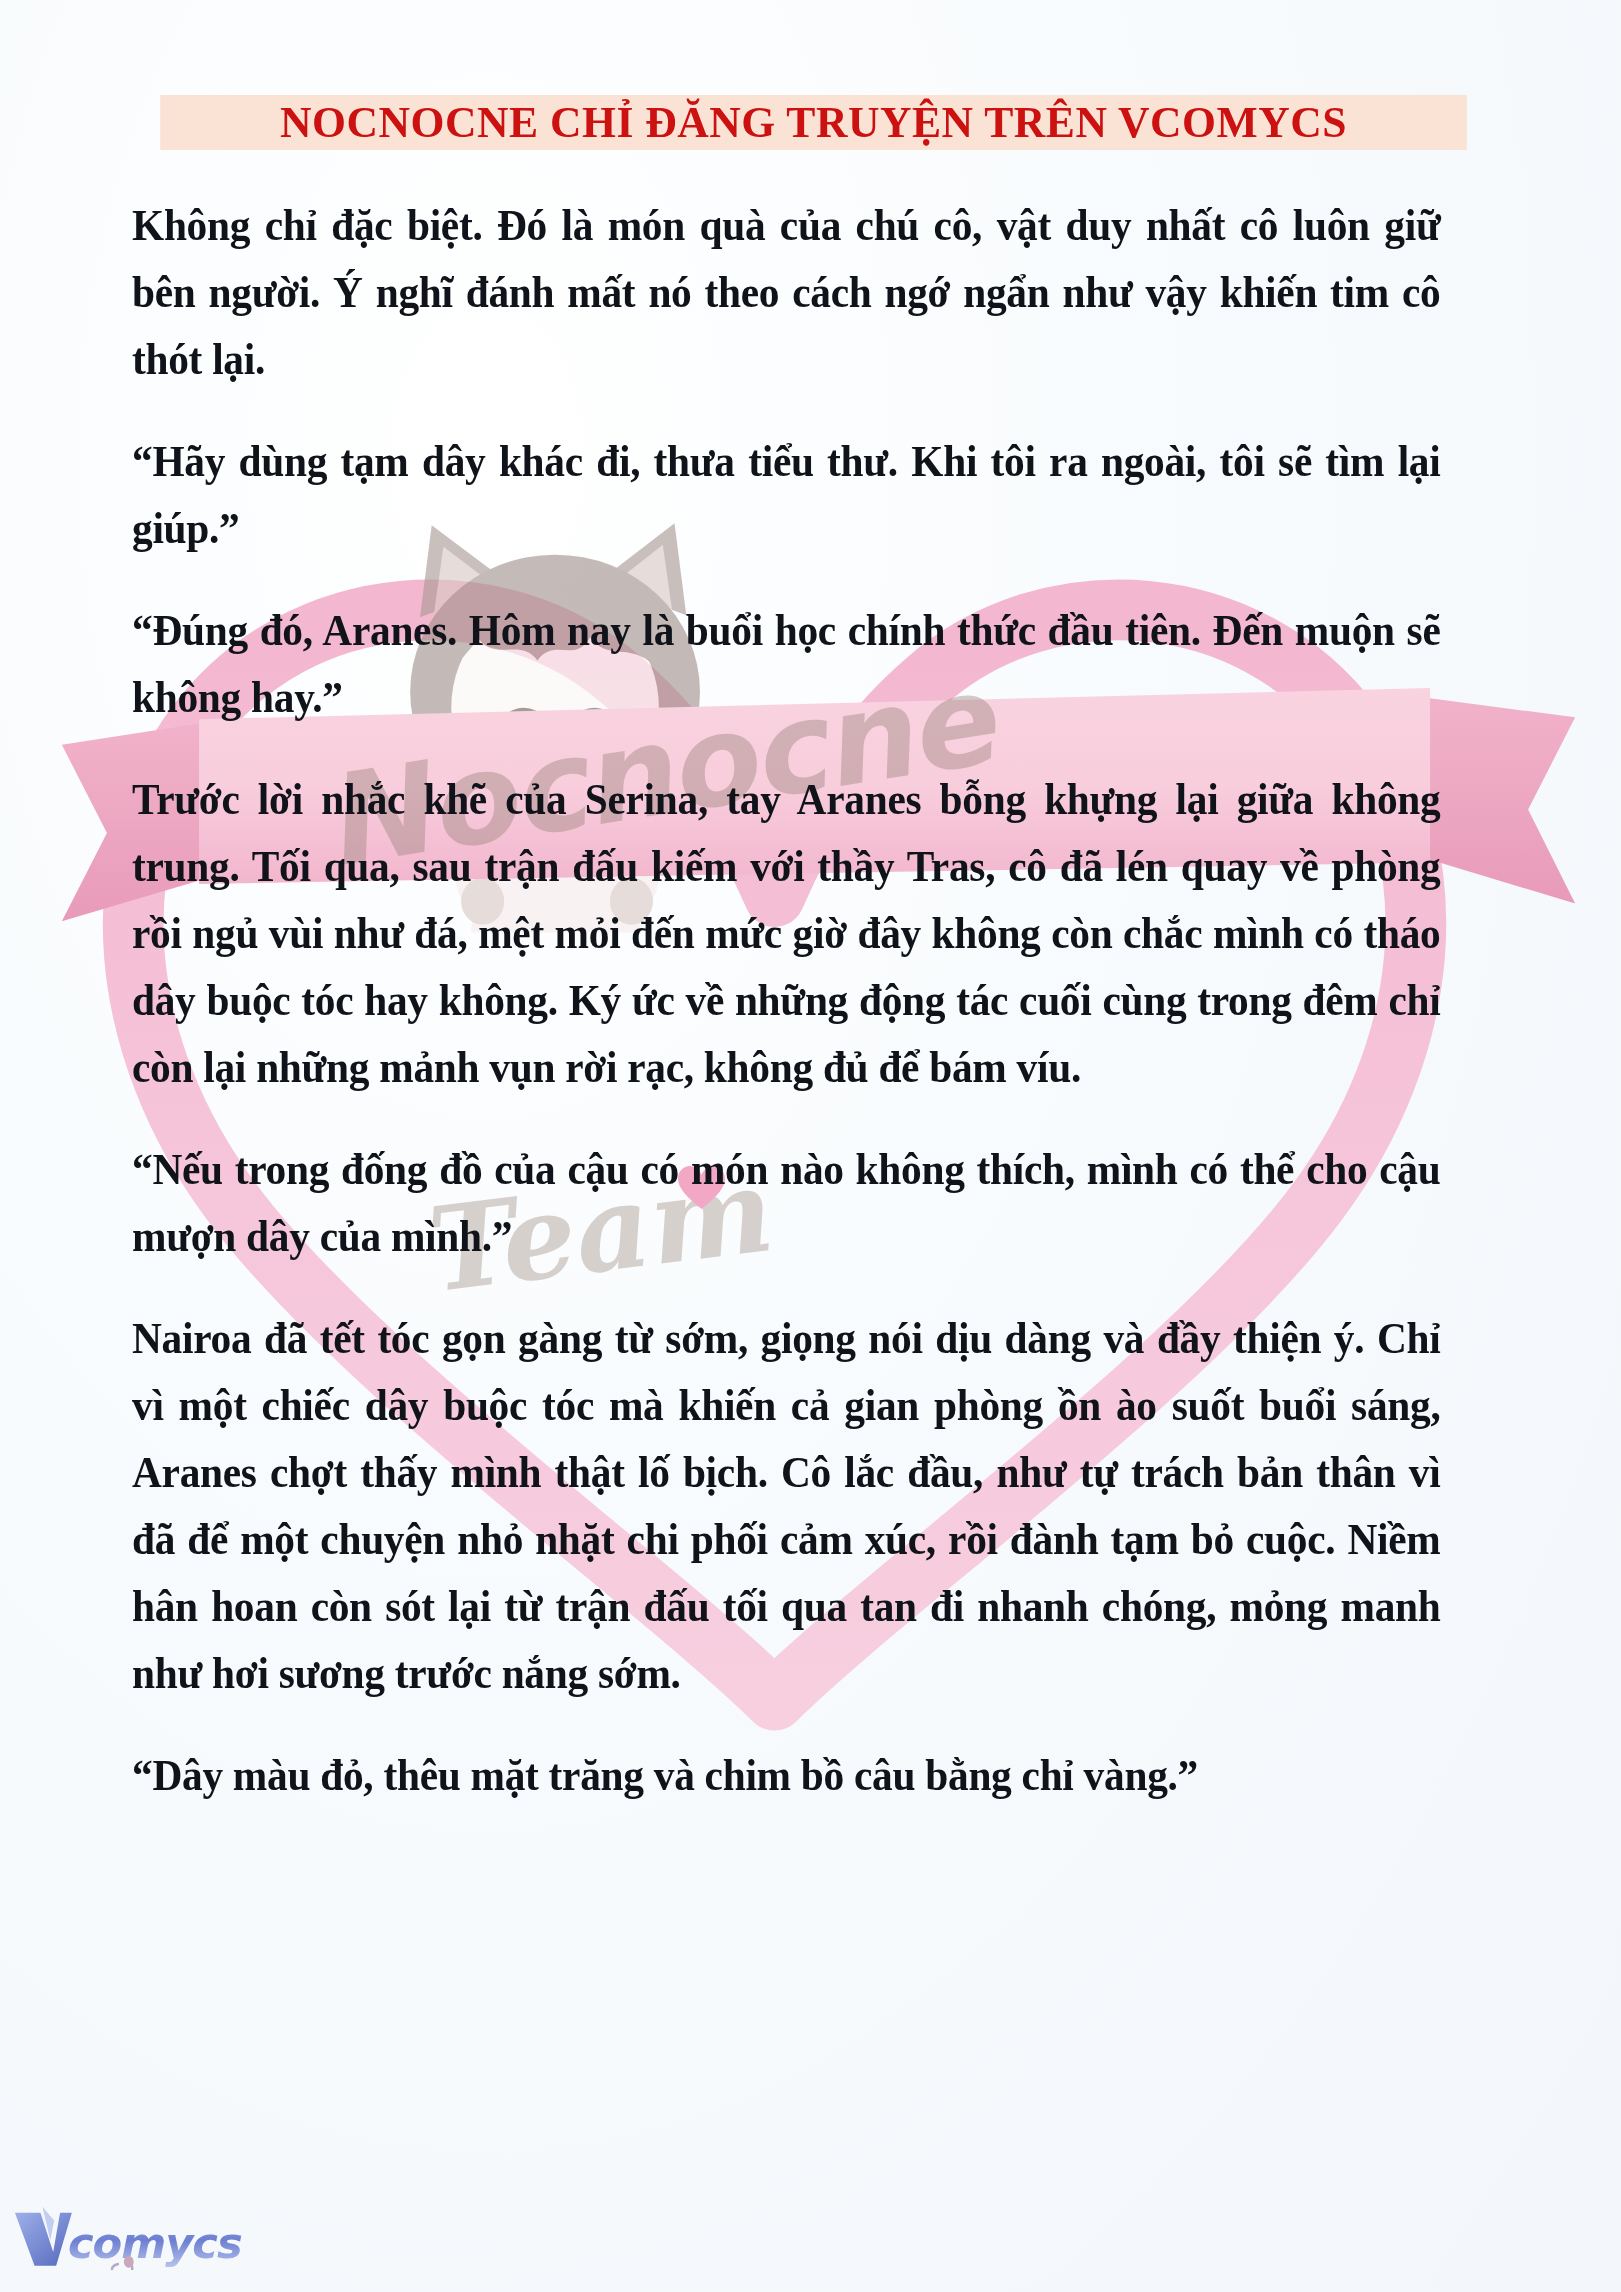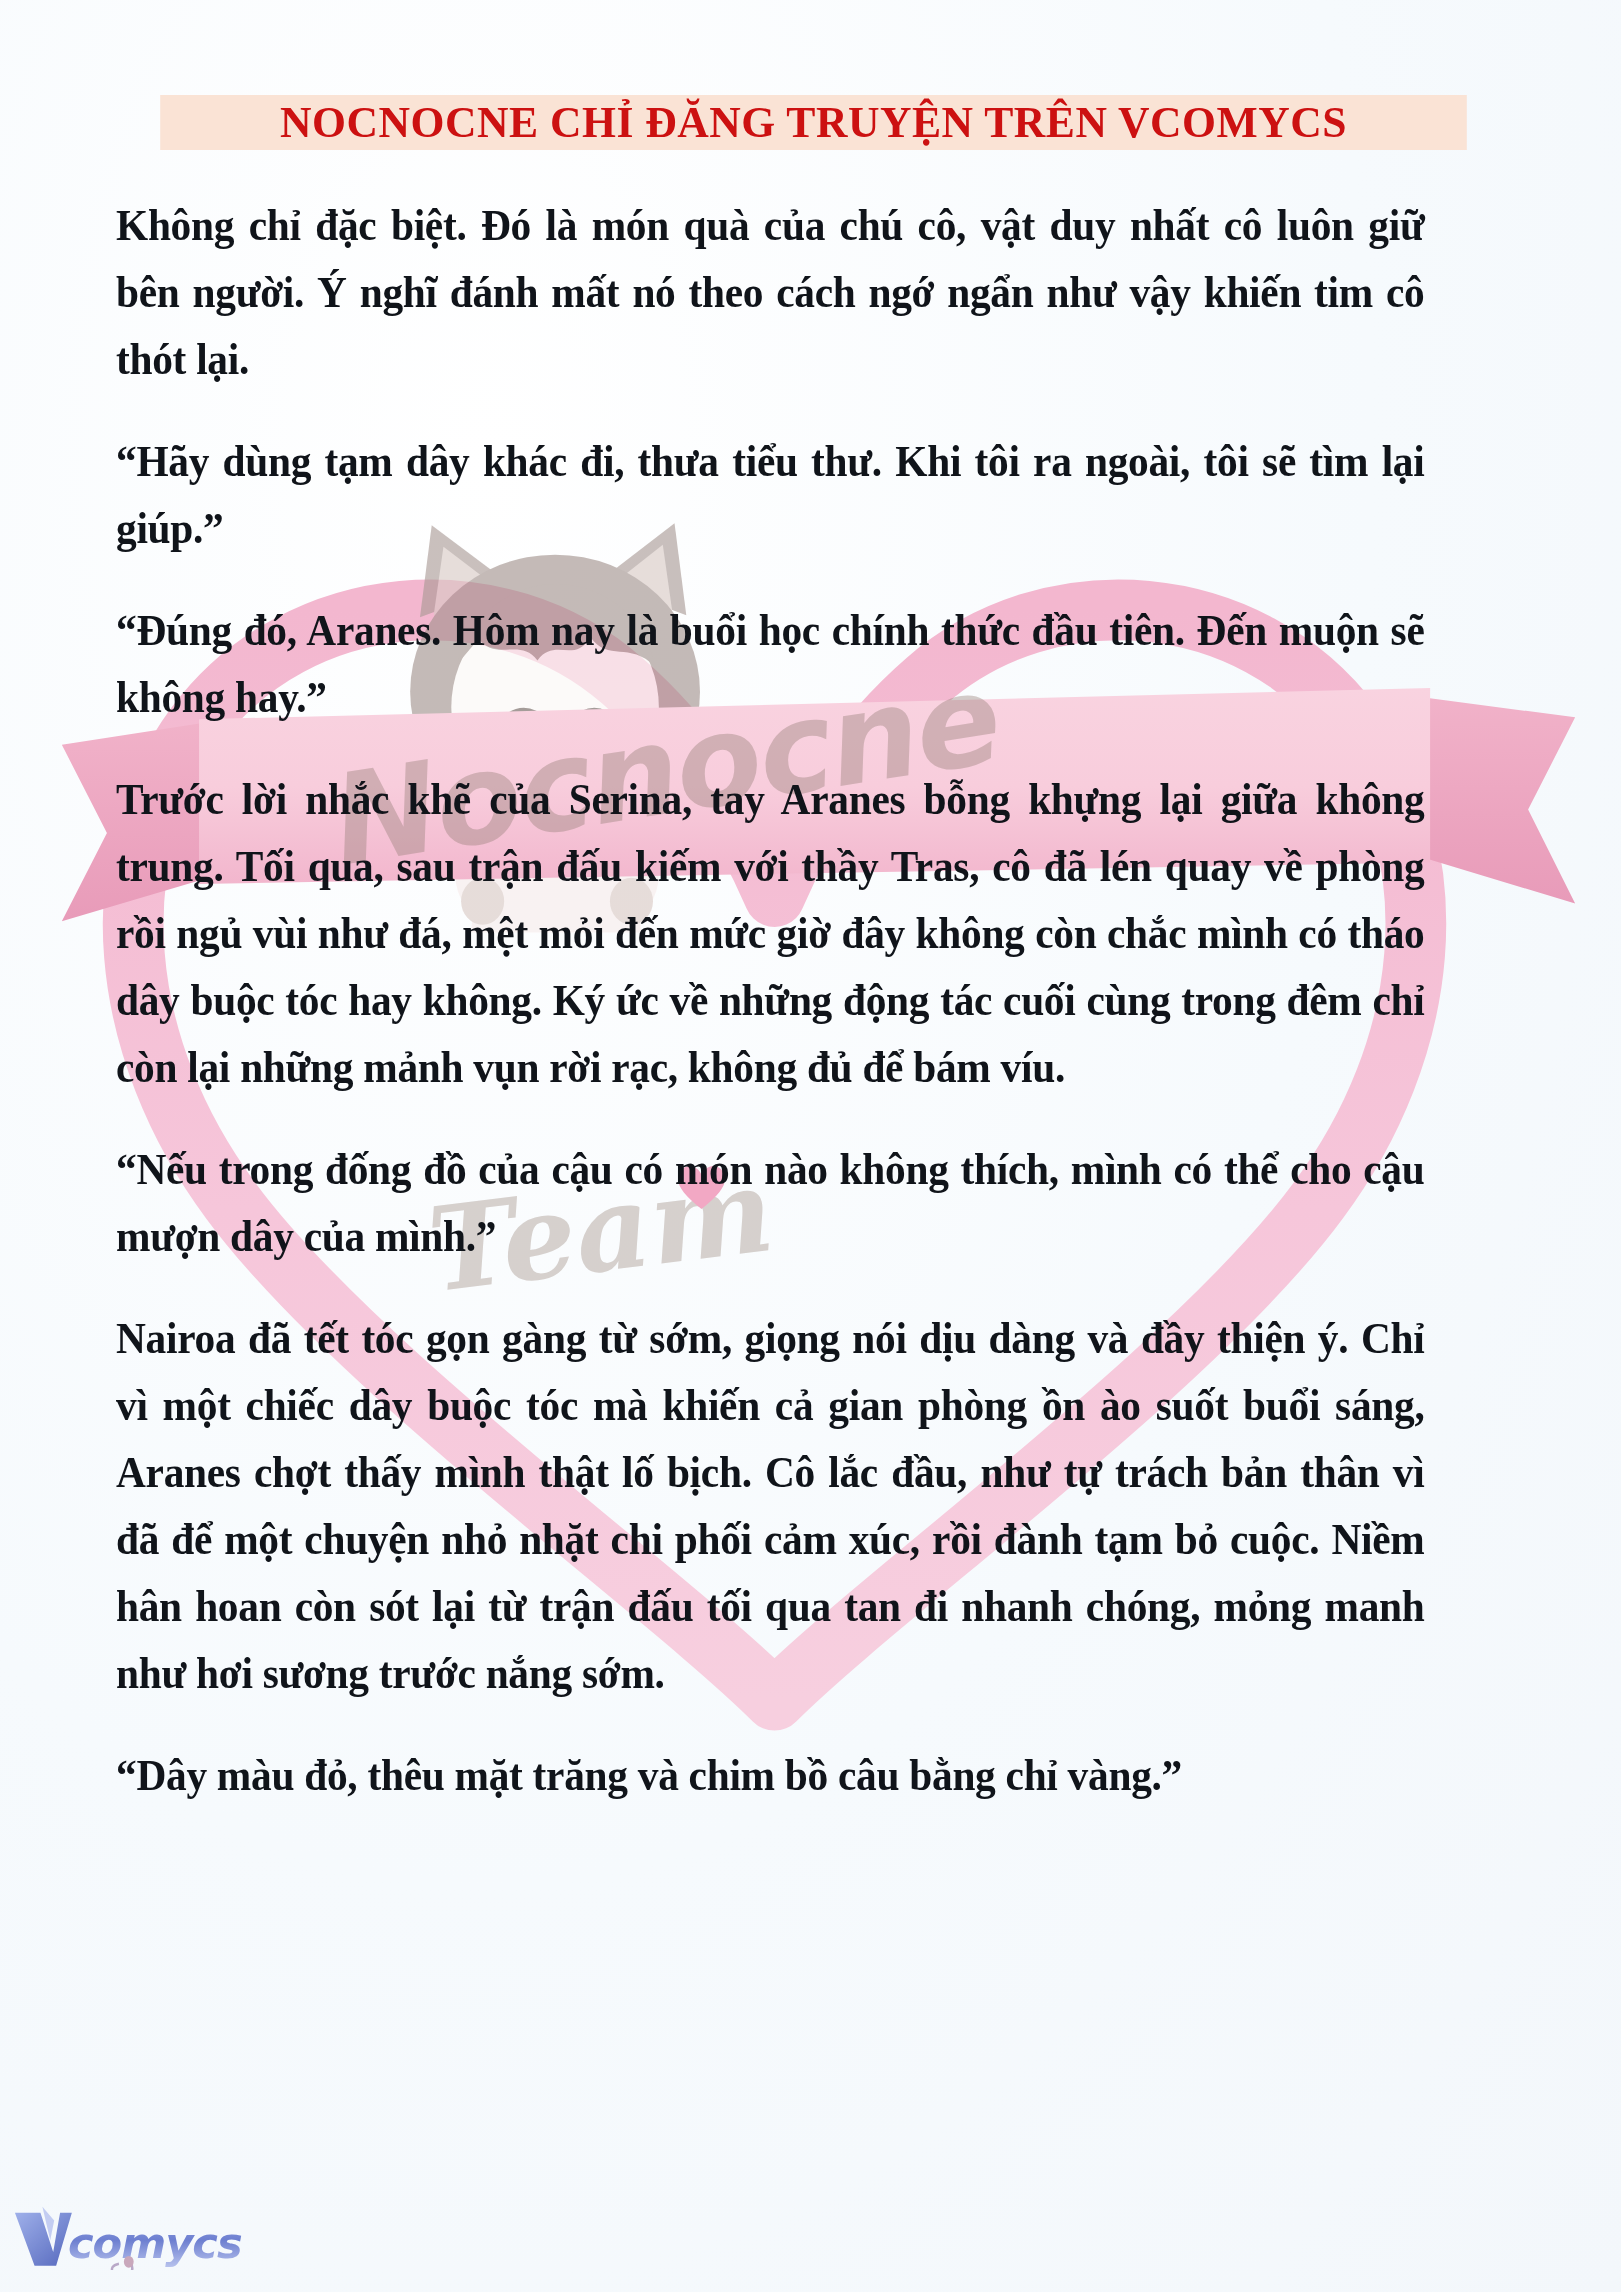--- a/index.html
+++ b/index.html
@@ -127,21 +127,21 @@
     letter-spacing: 0.5px;
     line-height: 55px;
     text-align: center;
     white-space: nowrap;
     transform: scaleX(0.97);
     transform-origin: center;
   }
 
   .body-text {
     position: absolute;
-    left: 116px;
+    left: 132px;
     top: 192px;
     width: 1392px;
   }
 
   .para {
     font-family: "Liberation Serif", "DejaVu Serif", serif;
     font-weight: bold;
     font-size: 44px;
     line-height: 67px;
     color: #10141a;

